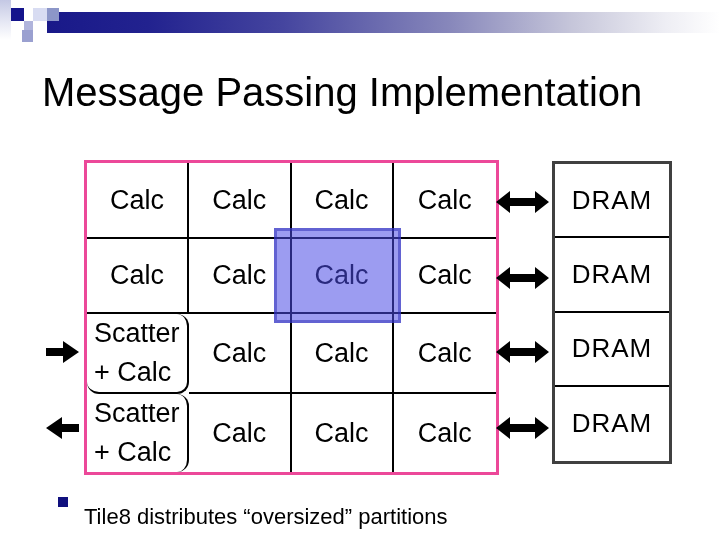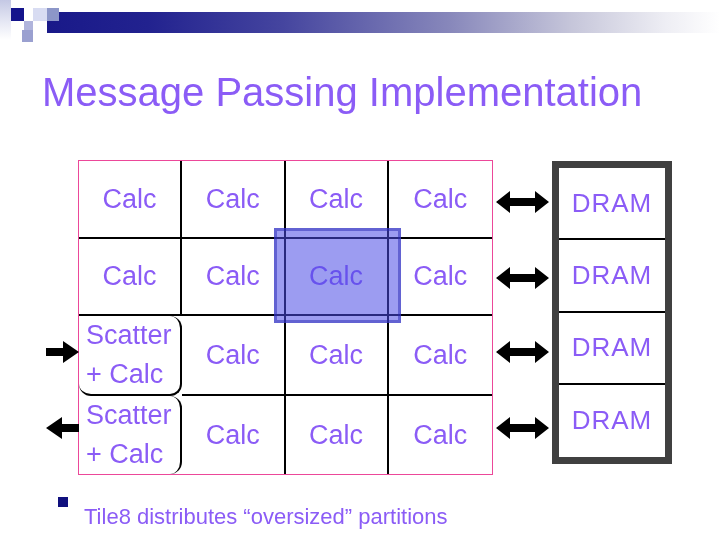--- a/index.html
+++ b/index.html
@@ -1,57 +1,57 @@
 <!DOCTYPE html>
 <html><head>
 <meta charset="utf-8">
 <style>
   html,body{margin:0;padding:0;background:#888;}
   .slide{
     position:relative;width:720px;height:540px;background:#ffffff;
-    overflow:hidden;font-family:"Liberation Sans",sans-serif;color:#8b5cf6;
+    overflow:hidden;font-family:"Liberation Sans",sans-serif;color:#000000;
   }
   
   .deco{position:absolute;}
   .deco-strip{left:0;top:0;width:11px;height:40px;
     background:linear-gradient(to bottom,#c4c8e4 0%,#e6e8f4 55%,#ffffff 100%);}
   .deco-navy{left:11px;top:8px;width:13px;height:13px;background:#14148c;}
   .deco-pale{left:33px;top:8px;width:14px;height:13px;background:#d8dcf2;}
   .deco-med{left:47px;top:8px;width:12px;height:13px;background:#8c96c8;}
   .deco-small{left:24px;top:21px;width:9px;height:9px;background:#b0b4dc;}
   .deco-med2{left:22px;top:30px;width:11px;height:12px;background:#9aa0d0;}
   .accent-bar{left:47px;top:12px;width:673px;height:21px;
     background:linear-gradient(90deg,#191989 0%,#22228f 15%,#45459f 35%,
       #8888bb 60%,#c6c6da 78%,#eeeef4 92%,#ffffff 100%);}
   
   .title{position:absolute;left:42px;top:68px;font-size:40px;line-height:48px;
     font-weight:400;letter-spacing:0px;white-space:nowrap;}
   
   .calc-table{
-    position:absolute;left:78px;top:160px;width:415px;height:315px;
-    box-sizing:border-box;border:1px solid #ec4899;background:#fff;
+    position:absolute;left:84px;top:160px;width:415px;height:315px;
+    box-sizing:border-box;border:3px solid #ec4899;background:#fff;
     display:grid;grid-template-columns:repeat(4,1fr);grid-template-rows:repeat(4,1fr);
   }
   .cell{box-sizing:border-box;border-right:2px solid #000;border-bottom:2px solid #000;
     display:flex;align-items:center;justify-content:center;
     font-size:27px;line-height:30px;}
   .cell.last-col{border-right:none;}
   .cell.last-row{border-bottom:none;}
   .cell.two-line{flex-direction:column;align-items:flex-start;justify-content:center;
     padding-left:7px;line-height:39px;border-radius:12px;}
   
   .highlight{
     position:absolute;left:274px;top:228px;width:127px;height:95px;z-index:5;
     box-sizing:border-box;background:rgba(75,75,230,0.55);
     border:3px solid rgba(40,40,180,0.50);
   }
   
   .dram-table{
     position:absolute;left:552px;top:161px;width:120px;height:303px;
-    box-sizing:border-box;border:7px solid #404040;background:#fff;
+    box-sizing:border-box;border:3px solid #404040;background:#fff;
     display:grid;grid-template-rows:repeat(4,1fr);
   }
   .dram-cell{box-sizing:border-box;border-bottom:2px solid #000;
     display:flex;align-items:center;justify-content:center;
     font-size:26px;letter-spacing:1px;}
   .dram-cell.last-row{border-bottom:none;}
   
   .arrow{position:absolute;z-index:6;}
   
   .bullet-square{position:absolute;left:58px;top:497px;width:10px;height:10px;

